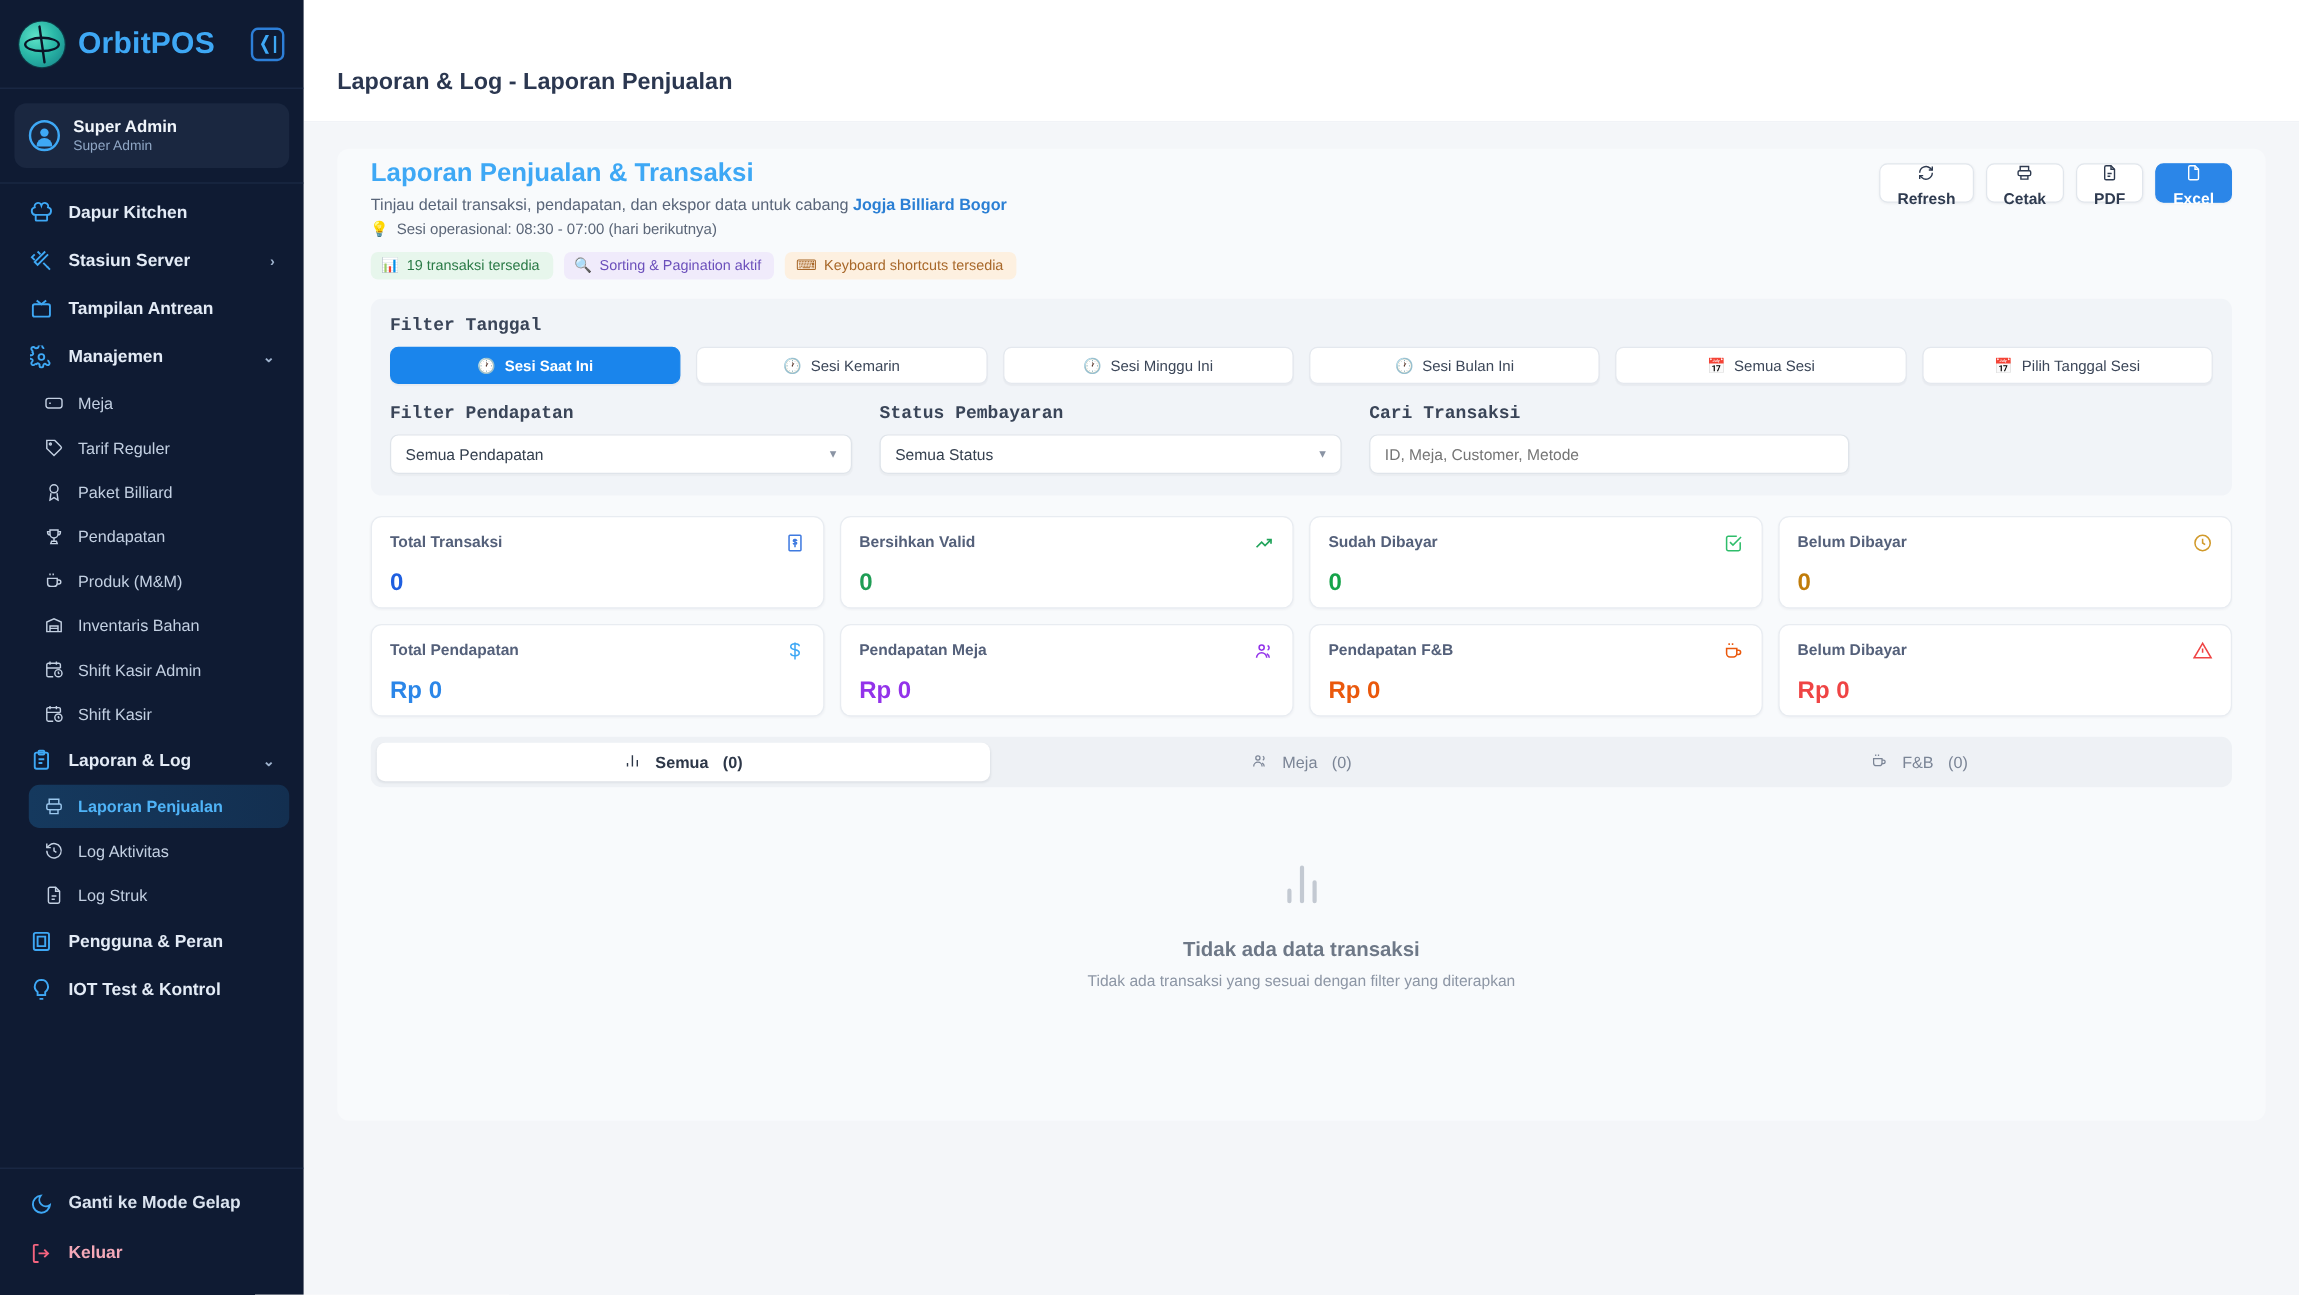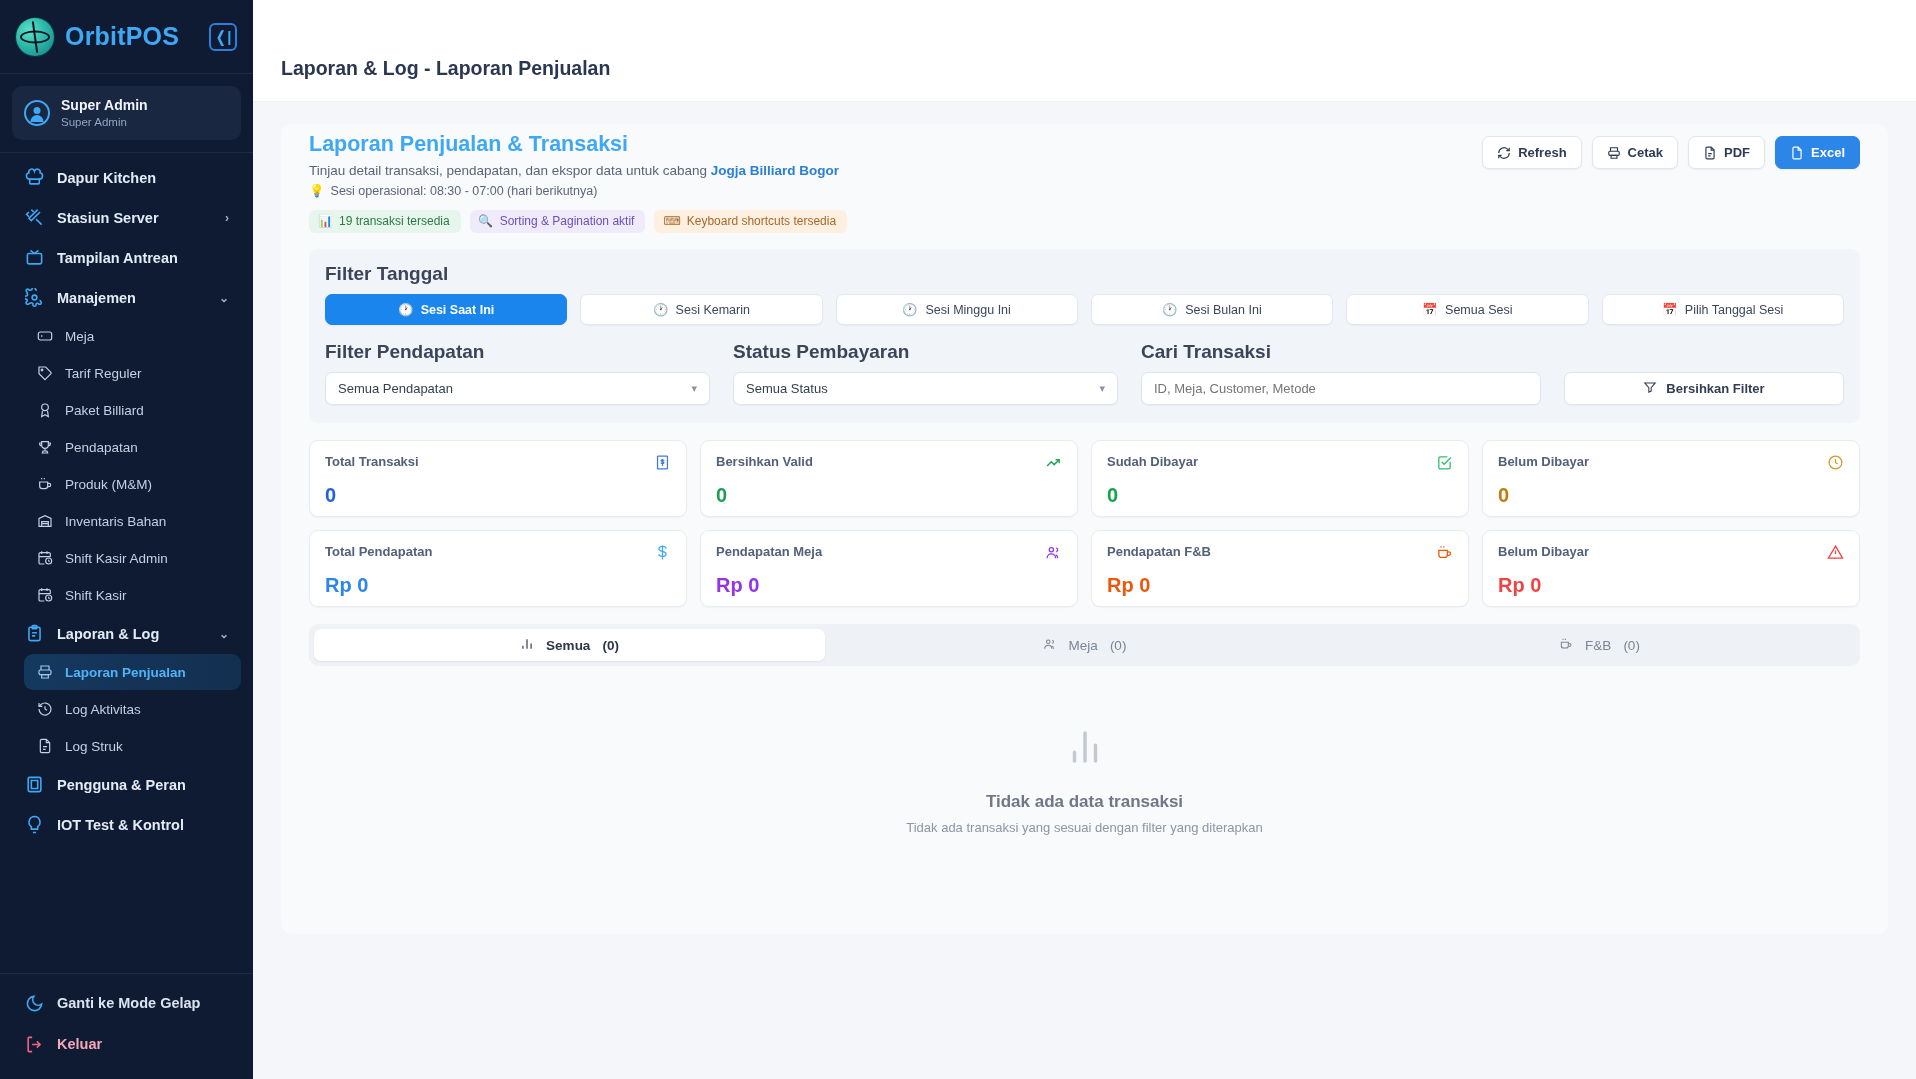--- a/index.html
+++ b/index.html
@@ -147,30 +147,31 @@
   .badge.green { background:#e7f6ec; color:#2a7a46; }
   .badge.purple { background:#f0ebfb; color:#6b4fbb; }
   .badge.orange { background:#fdf0e0; color:#a8682a; }
 
   .ph-actions { display:flex; gap: 10px; padding-top: 4px; }
   .btn {
     height: 33px; border-radius: 7px; border: 1px solid #e1e6ec;
     background:#ffffff; color:#2f3b50; font-size:13px; font-weight:bold;
     display:flex; align-items:center; gap:7px; padding: 0 14px; cursor:pointer;
     box-shadow: 0 1px 2px rgba(16,24,40,.05);
+    flex-direction: column;
   }
   .btn.primary { background:#2b86e8; border-color:#2b86e8; color:#fff; }
   .btn svg { display:block; }
 
   
   .filter-panel {
     margin: 16px 28px 0 28px; background:#f1f4f8; border-radius: 9px;
     padding: 14px 16px 18px 16px;
   }
-  .flabel { font-size: 19px; font-weight: bold; color:#3a4558; margin-bottom:9px; }
+  .flabel { font-size: 15px; font-weight: bold; color:#3a4558; margin-bottom:9px;font-family:Liberation Mono, monospace; }
   .date-row { display:flex; gap: 13px; }
   .date-btn {
     flex: 1 1 0; height: 31px; border-radius: 7px; border:1px solid #e4e8ee;
     background:#fff; color:#3c4759; font-size:12.5px;
     display:flex; align-items:center; justify-content:center; gap:7px; cursor:pointer;
     box-shadow: 0 1px 1px rgba(16,24,40,.04);
   }
   .date-btn.active { background:#1a85ec; border-color:#1a85ec; color:#fff; font-weight:bold; }
 
   .filter-row2 { display:flex; gap: 23px; margin-top: 16px; align-items:flex-end; }
@@ -572,29 +573,20 @@
             <div class="flabel">Status Pembayaran</div>
             <div class="select">
               <span>Semua Status</span>
               <span class="chev">▾</span>
             </div>
           </div>
           <div class="f-col c3">
             <div class="flabel">Cari Transaksi</div>
             <input class="search-input" type="text" placeholder="ID, Meja, Customer, Metode" style="">
           </div>
-          <div class="f-col c4">
-            <div class="flabel">&nbsp;</div>
-            <div class="clear-btn">
-              <span><svg width="14" height="14" viewBox="0 0 24 24" fill="none" stroke="currentColor" stroke-width="1.8">
-                    <path d="M3 5h18l-7 8v6l-4 2v-8z"></path>
-                  </svg></span>
-              <span>Bersihkan Filter</span>
-            </div>
-          </div>
         </div>
       </section>
 
       <section class="stats">
         <div class="stat">
           <div class="stat-top">
             <span class="stat-label">Total Transaksi</span>
             <span class="stat-ico" style="color:#3f7ae0">
               <svg width="17" height="17" viewBox="0 0 24 24" fill="none" stroke="currentColor" stroke-width="1.8">
                   <rect x="5" y="3" width="14" height="18" rx="1"></rect>

